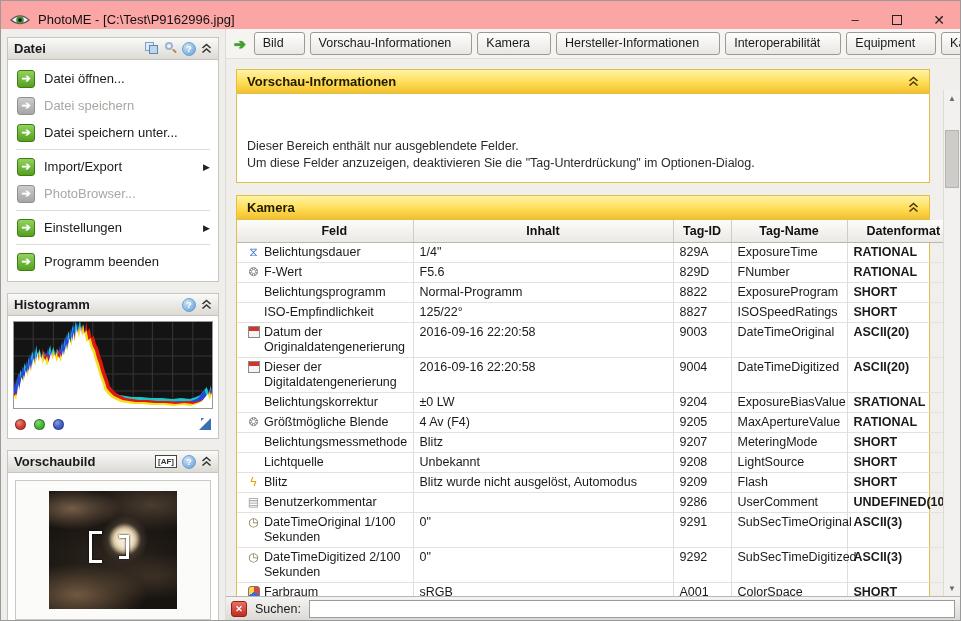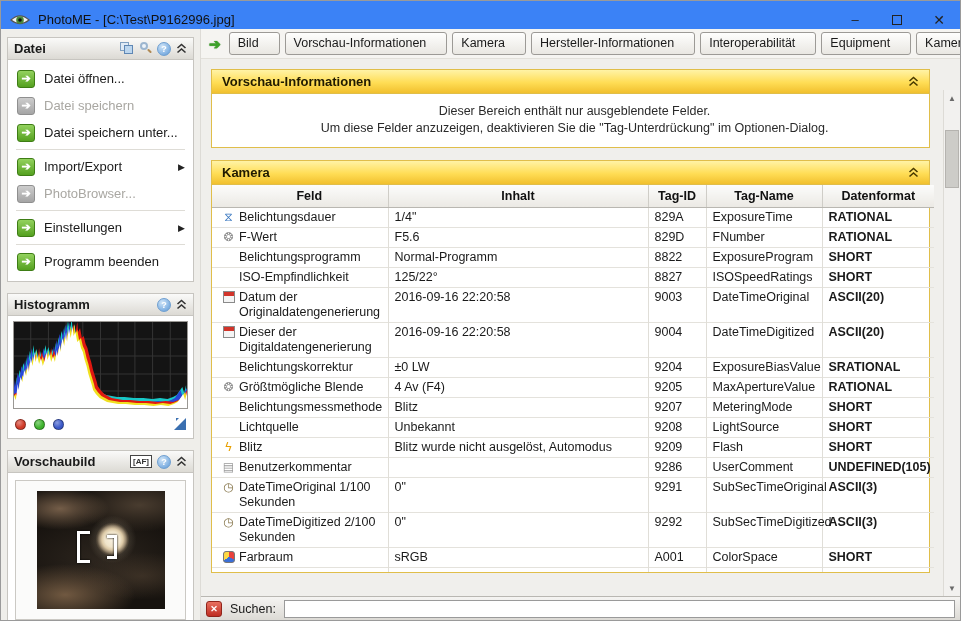--- a/index.html
+++ b/index.html
@@ -1,32 +1,32 @@
 <!DOCTYPE html>
 <html><head>
 <meta charset="utf-8">
 <style>
   * { margin:0; padding:0; box-sizing:border-box; }
   html,body { background:#888; }
   body { font-family:"Liberation Sans", sans-serif; }
   .window { position:relative; width:961px; height:621px; background:#f0efec; overflow:hidden; border:1px solid #9a9a9a; }
 
   
-  .titlebar { height:38px; background:#3b82f6; display:flex; align-items:center; border-bottom:1px solid #e3e1dd; }
+  .titlebar { height:38px; background:#fca5a5; display:flex; align-items:center; border-bottom:1px solid #e3e1dd; }
   .app-icon { width:20px; height:14px; margin:0 8px 0 9px; }
   .title-text { font-size:13px; color:#111; }
   .win-controls { margin-left:auto; display:flex; height:100%; }
   .win-btn { width:42px; height:100%; display:flex; align-items:center; justify-content:center; font-size:13px; color:#222; cursor:default; }
   .max-glyph { width:10px; height:10px; border:1px solid #222; display:block; }
   .close-glyph { font-size:14px; }
 
   .app-body { position:absolute; top:28px; left:0; right:0; bottom:0; display:flex; }
 
   
-  .sidebar { width:200px; background:#efeeea; padding:8px 6px 0 6px; border-right:1px solid #dddbd6; overflow:hidden; }
+  .sidebar { width:225px; background:#efeeea; padding:8px 6px 0 6px; border-right:1px solid #dddbd6; overflow:hidden; }
   .s-panel { background:#fff; border:1px solid #c7c5c0; margin-bottom:11px; }
   .s-header { height:22px; background:linear-gradient(#fafaf9,#dcdad4); border-bottom:1px solid #c7c5c0; display:flex; align-items:center; padding:0 6px; }
   .s-header .s-title { font-size:13px; font-weight:bold; color:#1a1a1a; flex:1; }
   .hdr-icons { display:flex; align-items:center; gap:5px; }
   .help-icon { width:14px; height:14px; border-radius:50%; background:radial-gradient(circle at 35% 30%, #cfe4f7, #7fb0e2 70%, #5b8fc6); border:1px solid #6f9fd0; color:#fff; font-size:9px; font-weight:bold; display:flex; align-items:center; justify-content:center; }
   .chev-up { width:11px; height:11px; }
   .chev-up svg { display:block; }
   .layers-icon { position:relative; width:14px; height:13px; }
   .layers-icon .l1 { position:absolute; left:0; top:0; width:9px; height:9px; background:#dfeaf5; border:1px solid #7f9fc0; }
   .layers-icon .l2 { position:absolute; left:4px; top:3px; width:9px; height:9px; background:#bcd6ee; border:1px solid #5f87b4; }
@@ -70,21 +70,21 @@
   .tabbar { height:30px; background:#f5f4f1; border-bottom:1px solid #e2e0da; display:flex; align-items:center; gap:5px; padding:0 8px; flex-shrink:0; }
   .go-arrow { color:#3da22a; font-weight:bold; font-size:14px; margin-right:3px; text-shadow:0 0 1px #2a7a1a; }
   .tab-btn { font-family:"Liberation Sans",sans-serif; font-size:12.5px; color:#1a1a1a; background:linear-gradient(#fefefd,#e9e7e2); border:1px solid #9c9a96; border-radius:3px; padding:3px 20px 4px 8px; white-space:nowrap; cursor:default; }
 
   .content { flex:1; position:relative; overflow:hidden; background:#f0efec; padding:10px 8px 0 10px; }
   .content-inner { margin-right:22px; }
 
   .y-panel { border:1px solid #e0be4a; background:#fff; margin-bottom:12px; }
   .y-header { height:24px; background:linear-gradient(#fff3a6,#ffdd55 55%,#f1c02e); display:flex; align-items:center; padding:0 10px; border-bottom:1px solid #e0be4a; }
   .y-title { font-size:13px; font-weight:bold; color:#201a00; flex:1; }
-  .notice-body { padding:9px 2px 10px 10px; text-align:center; }
+  .notice-body { padding:9px 2px 10px 10px; text-align:left;margin-top:35px; }
   .notice-line { font-size:12.5px; color:#2a2a2a; line-height:17px; }
 
   
   table.meta { width:100%; border-collapse:collapse; table-layout:fixed; }
   table.meta th { background:linear-gradient(#fcfcfb,#ebe9e4); border-bottom:1px solid #b9b7b1; border-right:1px solid #cfcdc7; font-size:12.5px; text-align:center; padding:4px 6px; color:#111; }
   table.meta th:last-child { border-right:none; }
   table.meta th.th-feld { padding-left:25px; }
   table.meta td { border-top:1px solid #e4e2dc; border-right:1px solid #e0ded8; font-size:12.5px; color:#1a1a1a; padding:2px 6px; vertical-align:top; line-height:15px; }
   table.meta tr:first-child td { border-top:none; }
   table.meta td:last-child { border-right:none;font-weight:bold; }

